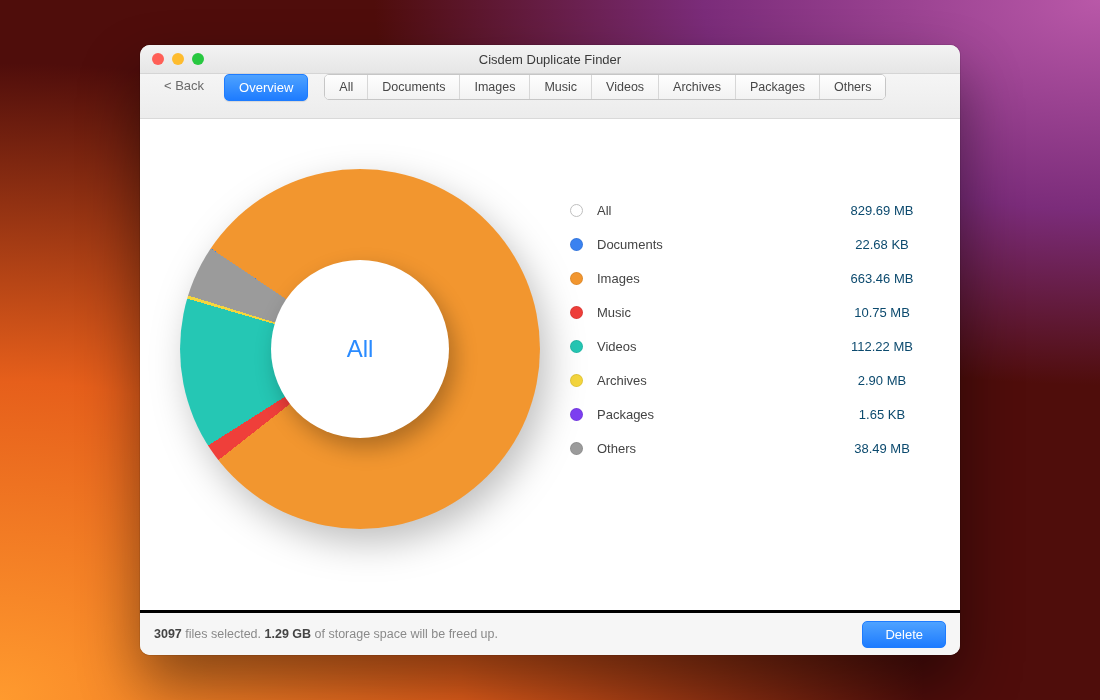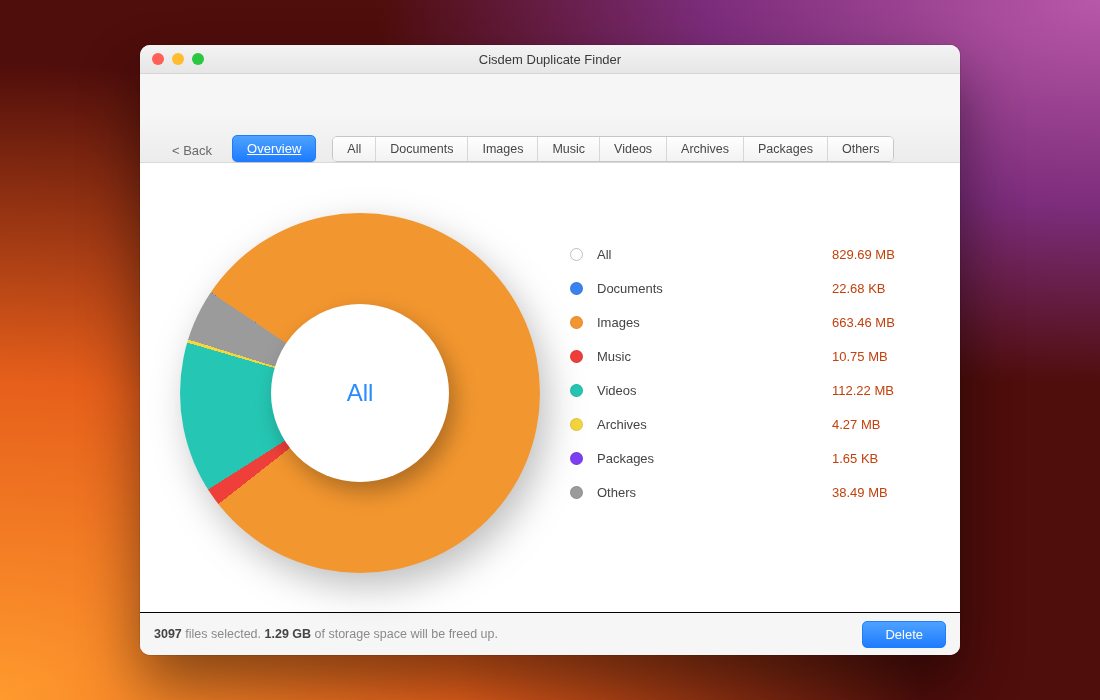--- a/index.html
+++ b/index.html
@@ -29,30 +29,29 @@
   .traffic{display:flex;gap:8px;padding-left:12px;}
   .dot{width:12px;height:12px;border-radius:50%;}
   .dot.red{background:#ff5f57;}
   .dot.yellow{background:#febc2e;}
   .dot.green{background:#28c840;}
   .title{position:absolute;left:0;right:0;text-align:center;font-size:13px;color:#3a3a3a;pointer-events:none;}
   .toolbar{
     height:44px;
     background:linear-gradient(#f5f5f5,#ececec);
     border-bottom:1px solid #d9d9d9;
-    display:flex;align-items:flex-end;
-    padding:0 24px;gap:12px;margin-top:44px;
+    display:flex;align-items:flex-start;
+    padding:0 16px;gap:12px;
   }
   .back{color:#6a6a6a;font-size:13px;cursor:pointer;padding:4px 8px;}
   .overview-btn{
     background:linear-gradient(#4ea2ff,#1e7cff);
     color:#fff;border:1px solid #1e7cff;border-radius:5px;
     padding:5px 14px;font-size:13px;cursor:pointer;
     box-shadow:0 1px 1px rgba(0,0,0,.1);
-    text-decoration:underline;
   }
   .seg{
     display:flex;margin-left:4px;
     border:1px solid #c6c6c6;border-radius:5px;overflow:hidden;
     background:#fdfdfd;
   }
   .seg button{
     background:linear-gradient(#fefefe,#f2f2f2);
     border:none;border-right:1px solid #d7d7d7;
     padding:5px 14px;font-size:12.5px;color:#474747;cursor:pointer;
@@ -73,23 +72,23 @@
     position:absolute;left:50%;top:50%;transform:translate(-50%,-50%);
     width:178px;height:178px;border-radius:50%;background:#fff;
     box-shadow:6px 10px 22px rgba(0,0,0,.28);
     display:flex;align-items:center;justify-content:center;
     font-size:24px;color:#2a8bff;
   }
   .legend{flex:1;padding-top:44px;}
   .row{display:flex;align-items:center;height:34px;font-size:13px;color:#444;}
   .swatch{width:11px;height:11px;border-radius:50%;margin-right:14px;border:1px solid rgba(0,0,0,.08);}
   .row .lbl{flex:1;}
-  .row .val{color:#c2410c;text-align:left;width:100px;}
+  .row .val{color:#0c4a6e;text-align:center;width:100px;}
   .footer{
-    height:42px;border-top:1px solid #000000;background:#f6f6f6;
+    height:42px;border-top:3px solid #000000;background:#f6f6f6;
     display:flex;align-items:center;padding:0 14px;justify-content:flex-end;
   }
   .status{color:#8a8a8a;font-size:12.5px;}
   .status b{color:#444;font-weight:600;}
   .spacer{flex:1;}
   .delete{
     background:linear-gradient(#4ea2ff,#1e7cff);color:#fff;
     border:1px solid #1e7cff;border-radius:5px;
     padding:5px 22px;font-size:13px;cursor:pointer;margin-left:44px;
   }
@@ -151,21 +150,21 @@
           <span class="val">10.75 MB</span>
         </div>
         <div class="row">
           <span class="swatch" style="background: rgb(37, 199, 180);"></span>
           <span class="lbl">Videos</span>
           <span class="val">112.22 MB</span>
         </div>
         <div class="row">
           <span class="swatch" style="background: rgb(245, 214, 61);"></span>
           <span class="lbl">Archives</span>
-          <span class="val">4.27 MB</span>
+          <span class="val">2.90 MB</span>
         </div>
         <div class="row">
           <span class="swatch" style="background: rgb(125, 63, 242);"></span>
           <span class="lbl">Packages</span>
           <span class="val">1.65 KB</span>
         </div>
         <div class="row">
           <span class="swatch" style="background: rgb(155, 155, 155);"></span>
           <span class="lbl">Others</span>
           <span class="val">38.49 MB</span>

